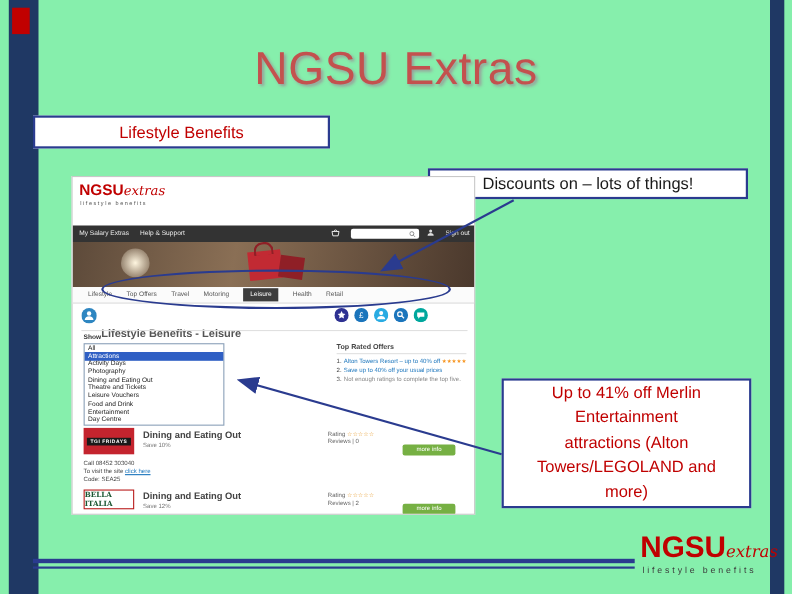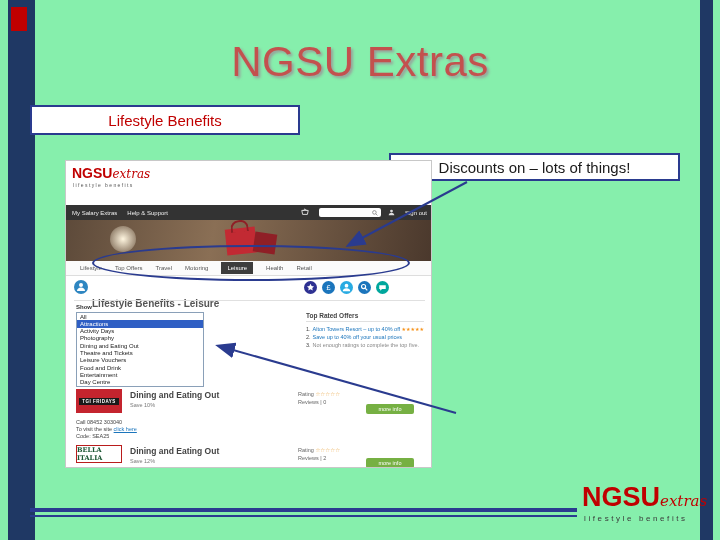--- a/index.html
+++ b/index.html
@@ -101,20 +101,23 @@
   <div class="abs red-block"></div>
   <div class="abs right-bar"></div>
 
   <div class="abs title">NGSU Extras</div>
 
   <div class="abs nbox lifestyle-box">
     <span>Lifestyle Benefits</span>
   </div>
   <div class="abs nbox discounts-box">
     <span>Discounts on – lots of things!</span>
+  </div>
+  <div class="abs nbox merlin-box">
+    <span>Up to 41% off Merlin Entertainment attractions (Alton Towers/LEGOLAND and more)</span>
   </div>
 
   <div class="abs shot">
 
     <div class="abs ss-logo">
       <span class="ss-ngsu">NGSU</span><span class="ss-extras">extras</span>
     </div>
     <div class="abs ss-tag">lifestyle benefits</div>
 
     <div class="abs ss-nav">

